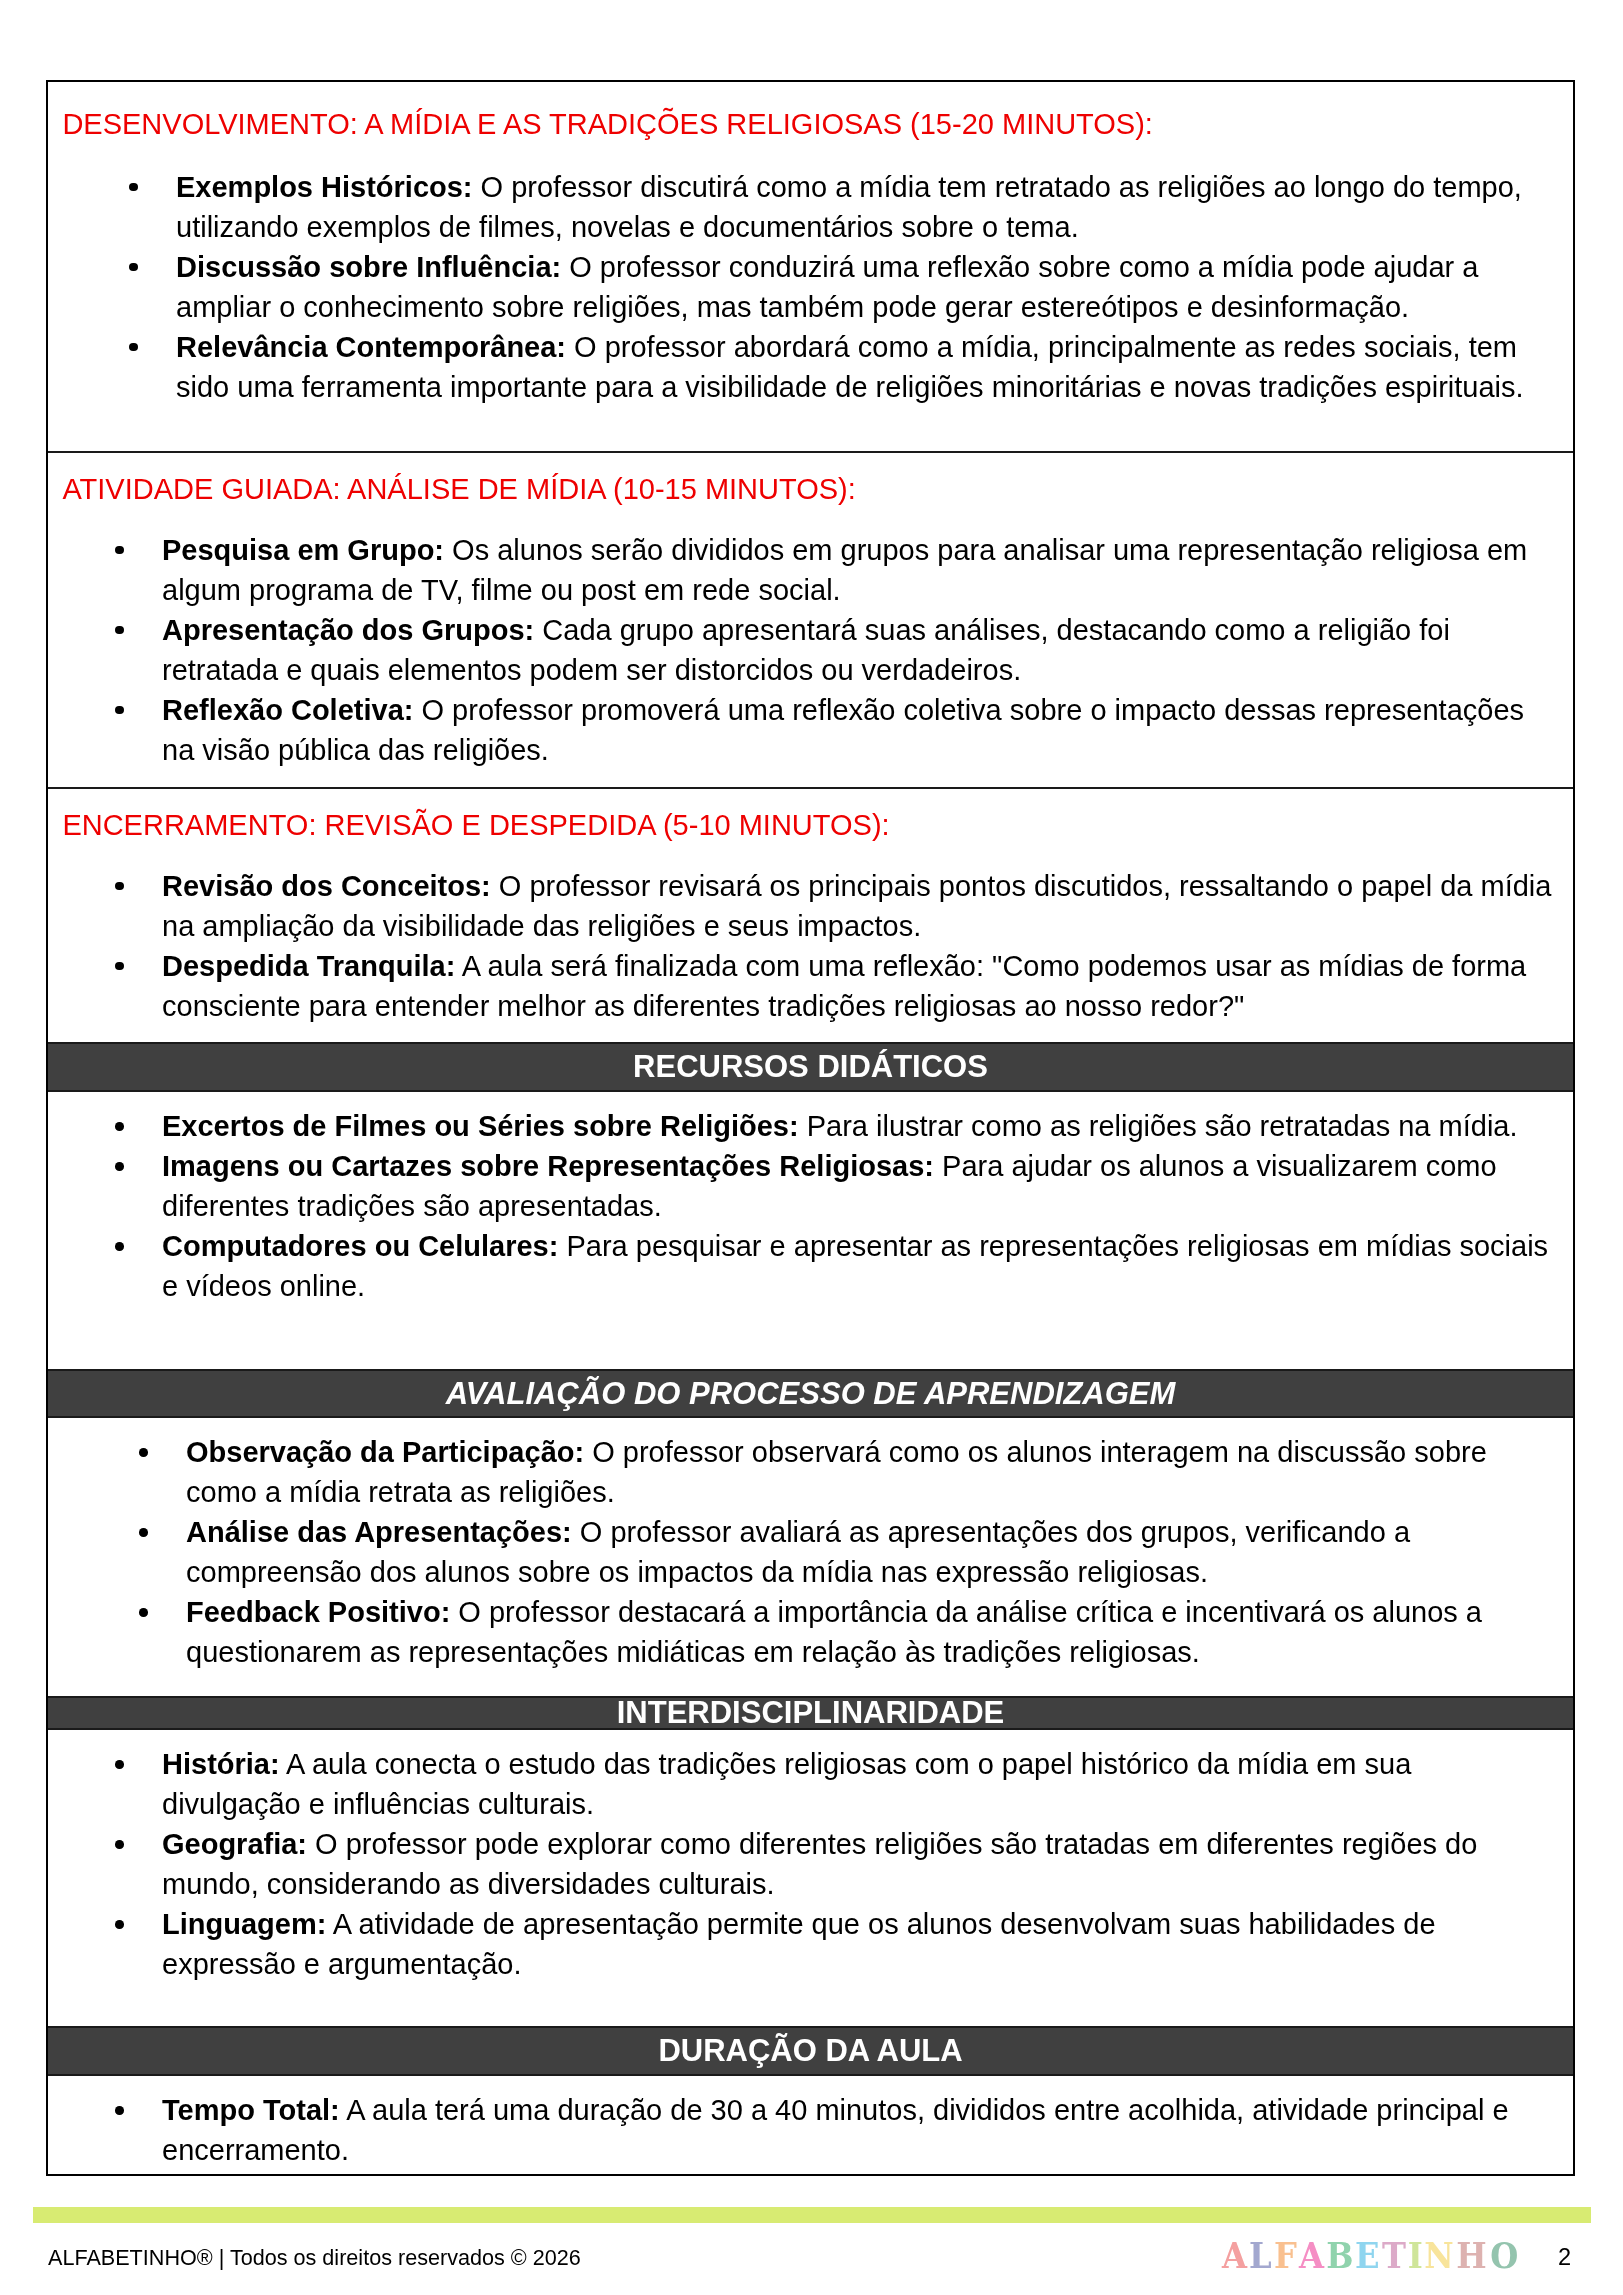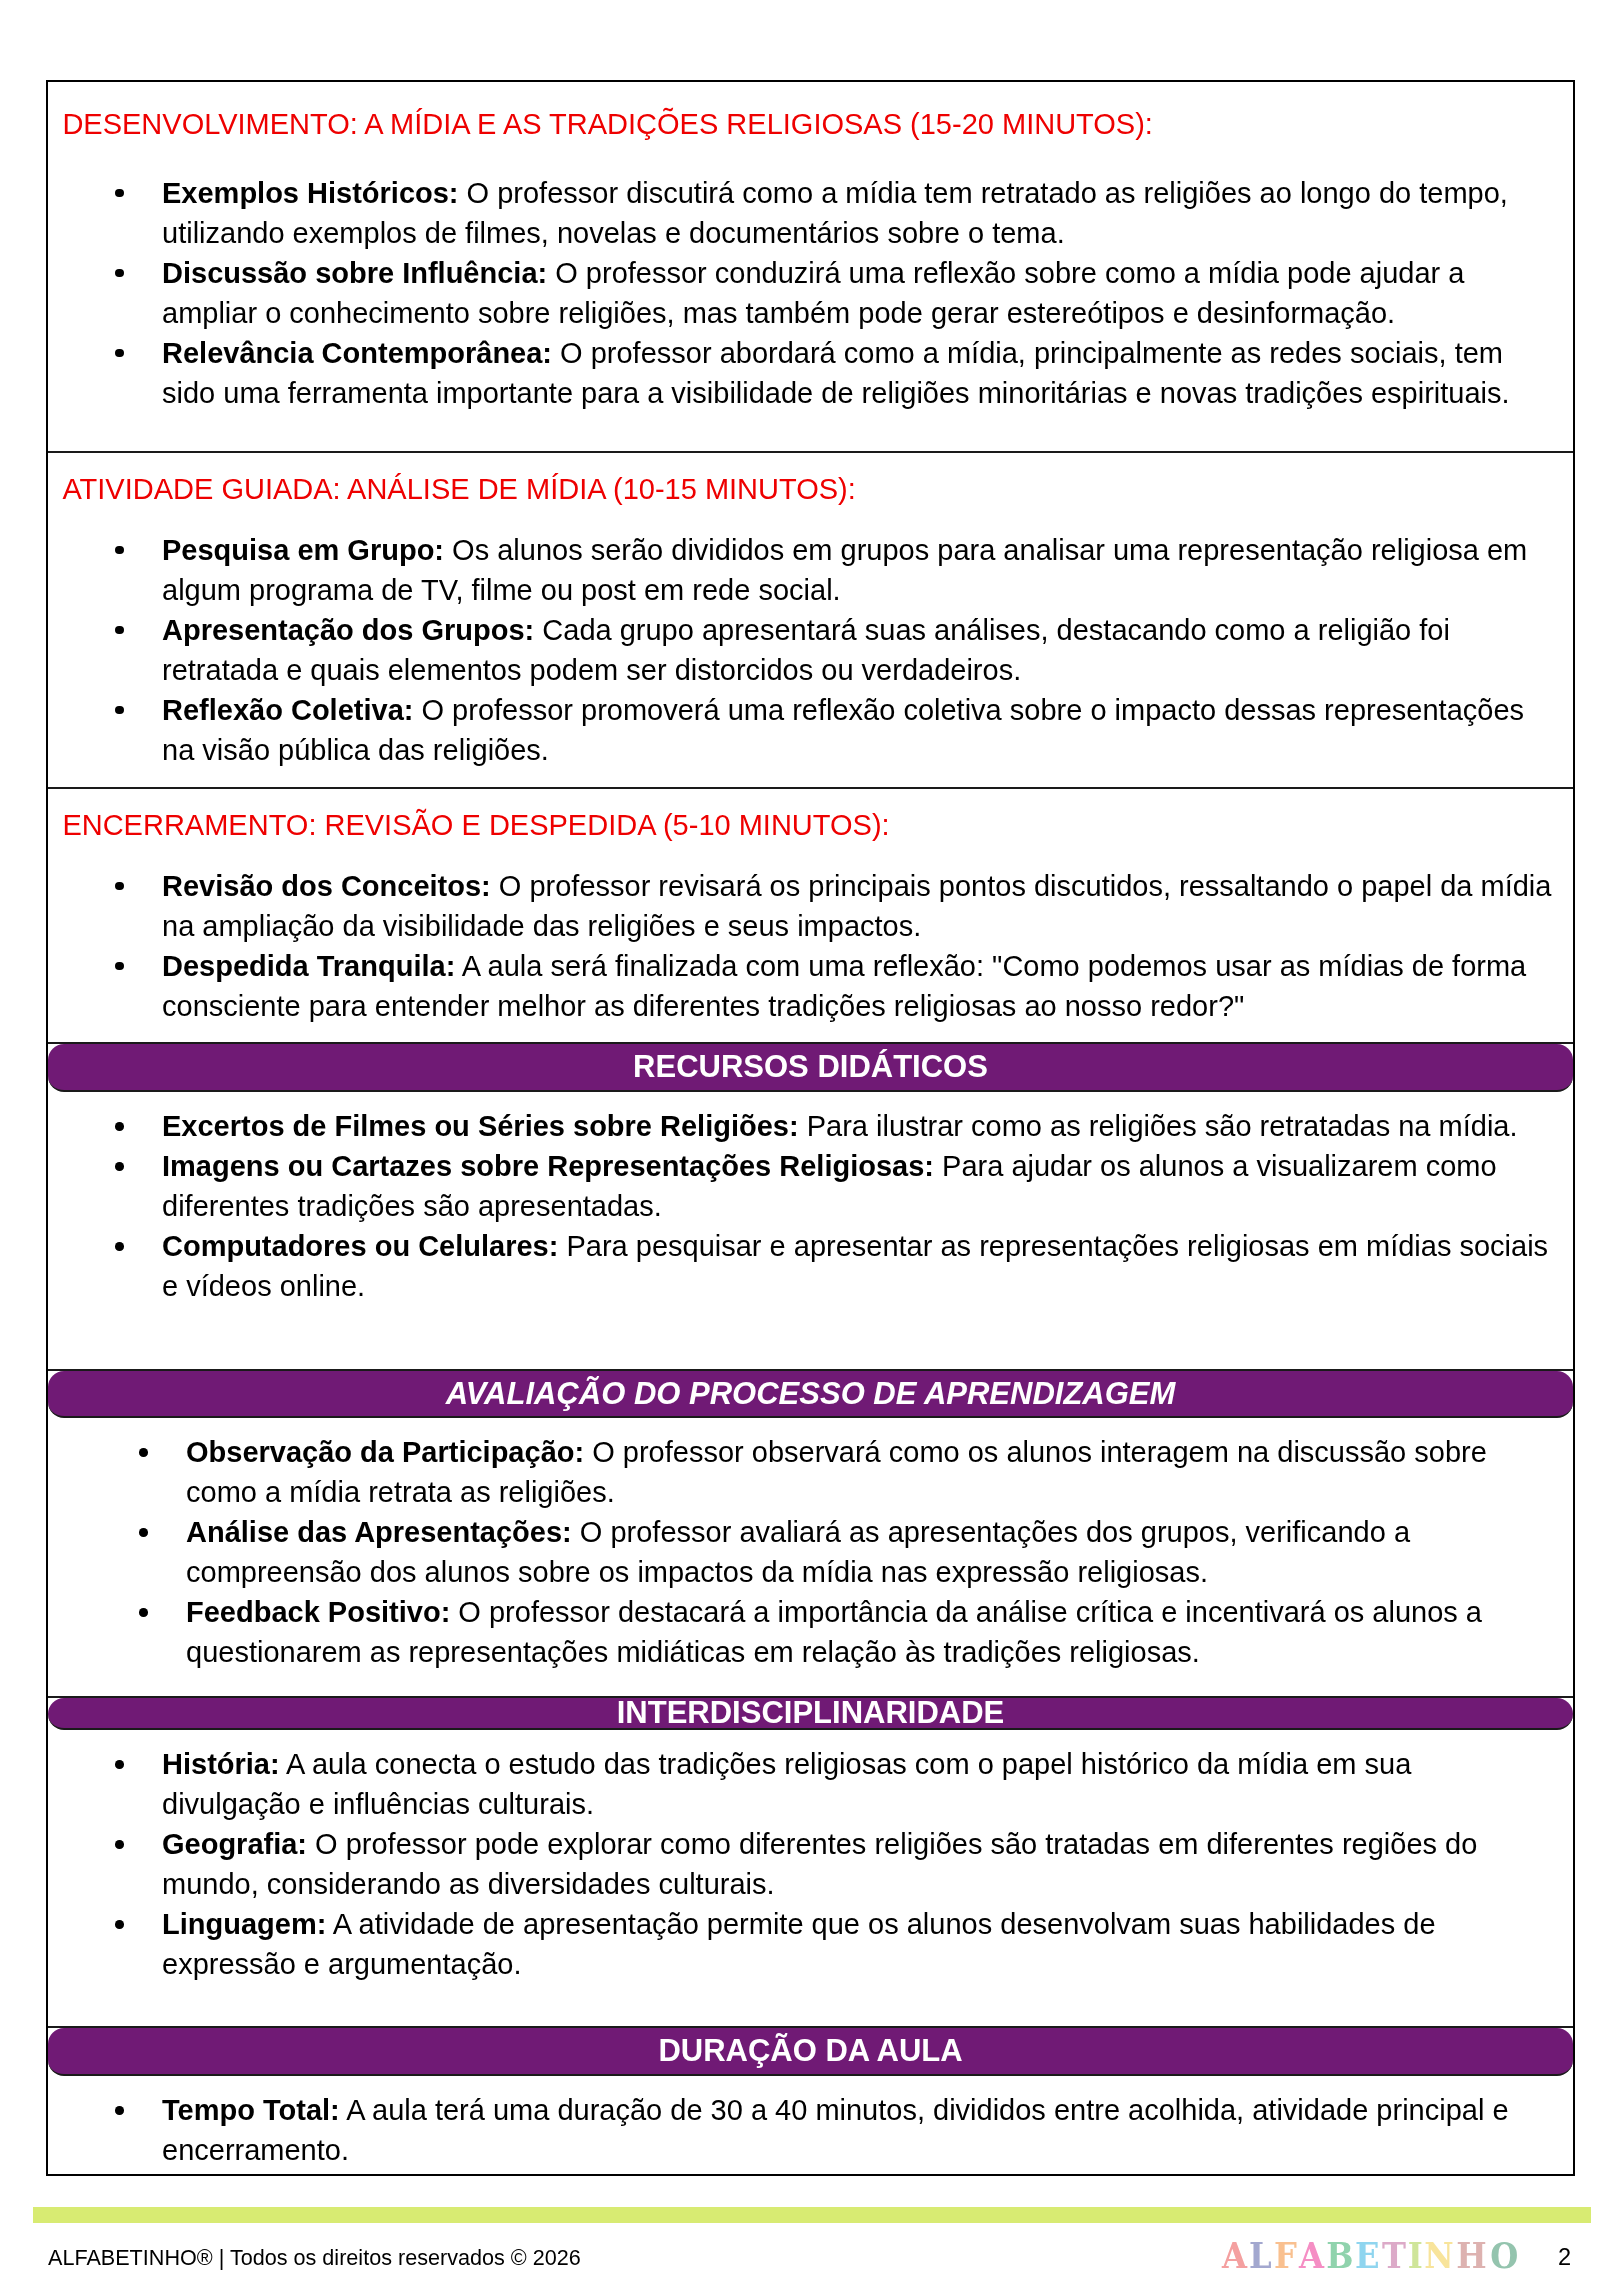--- a/index.html
+++ b/index.html
@@ -4,23 +4,23 @@
 <style>
   html, body { margin: 0; padding: 0; background: #ffffff; }
   body { width: 1623px; height: 2295px; position: relative; overflow: hidden;
          font-family: "Liberation Sans", "DejaVu Sans", sans-serif; color: #000; }
   .page-table { position: absolute; left: 46px; top: 80px; width: 1529px;
                 border: 2px solid #000; box-sizing: border-box; }
   .section { border-bottom: 2px solid #1a1a1a; box-sizing: border-box; position: relative; }
   .section:last-child { border-bottom: none; }
   .red-heading { color: #ee0000; font-weight: normal; font-size: 29px; letter-spacing: 0px;
                  position: absolute; left: 14.4px; white-space: nowrap; }
-  .green-header { background: #701a75; color: #ffffff; font-weight: bold; font-size: 31px;
+  .green-header { background: #404040; color: #ffffff; font-weight: bold; font-size: 31px;
                   text-align: center; display: flex; align-items: center; justify-content: center;
-                  border-bottom: 2px solid #1a1a1a; box-sizing: border-box; border-radius: 16px; }
+                  border-bottom: 2px solid #1a1a1a; box-sizing: border-box; }
   ul.items { list-style: none; margin: 0; padding: 0; position: absolute; left: 0; right: 15.7px; }
   ul.items li { position: relative; padding-left: 114px; font-size: 29px; line-height: 40px; }
   ul.items li .bullet { position: absolute; left: 65px; top: 0; width: 13px; height: 40px;
                         display: flex; align-items: center; justify-content: center; }
   ul.items li .bullet::before { content: ""; display: block; width: 8.5px; height: 8.5px;
                                 border-radius: 50%; background: #000; }
   .lbl { font-weight: bold; }
   .lime-bar { position: absolute; left: 33px; top: 2207px; width: 1558px; height: 16.4px; background: #d8eb72; }
   .footer-text { position: absolute; left: 48px; top: 2245px; font-size: 21.6px; white-space: nowrap; }
   .logo { position: absolute; left: 1221px; top: 2236px; font-family: "DejaVu Serif", "Liberation Serif", serif;
@@ -28,21 +28,21 @@
   .logo span { display: inline-block; transform: scaleX(0.92); }
   .page-num { position: absolute; left: 1558px; top: 2244px; font-size: 23.6px; }
 </style>
 </head>
 <body>
 
 <div class="page-table">
 
   <div class="section" style="height:371px;">
     <div class="red-heading" style="top:26px;">DESENVOLVIMENTO: A MÍDIA E AS TRADIÇÕES RELIGIOSAS (15-20 MINUTOS):</div>
-    <ul class="items" style="top:91px;">
+    <ul class="items" style="top:85px;padding-left:14px;">
       <li><span class="bullet"></span><span class="lbl">Exemplos Históricos:</span><span> O professor discutirá como a mídia tem retratado as religiões ao longo do tempo, utilizando exemplos de filmes, novelas e documentários sobre o tema.</span></li>
       <li><span class="bullet"></span><span class="lbl">Discussão sobre Influência:</span><span> O professor conduzirá uma reflexão sobre como a mídia pode ajudar a ampliar o conhecimento sobre religiões, mas também pode gerar estereótipos e desinformação.</span></li>
       <li><span class="bullet"></span><span class="lbl">Relevância Contemporânea:</span><span> O professor abordará como a mídia, principalmente as redes sociais, tem sido uma ferramenta importante para a visibilidade de religiões minoritárias e novas tradições espirituais.</span></li>
     </ul>
   </div>
 
   <div class="section" style="height:336px;">
     <div class="red-heading" style="top:19.6px;">ATIVIDADE GUIADA: ANÁLISE DE MÍDIA (10-15 MINUTOS):</div>
     <ul class="items" style="top:77px;">
       <li><span class="bullet"></span><span class="lbl">Pesquisa em Grupo:</span><span> Os alunos serão divididos em grupos para analisar uma representação religiosa em algum programa de TV, filme ou post em rede social.</span></li>

